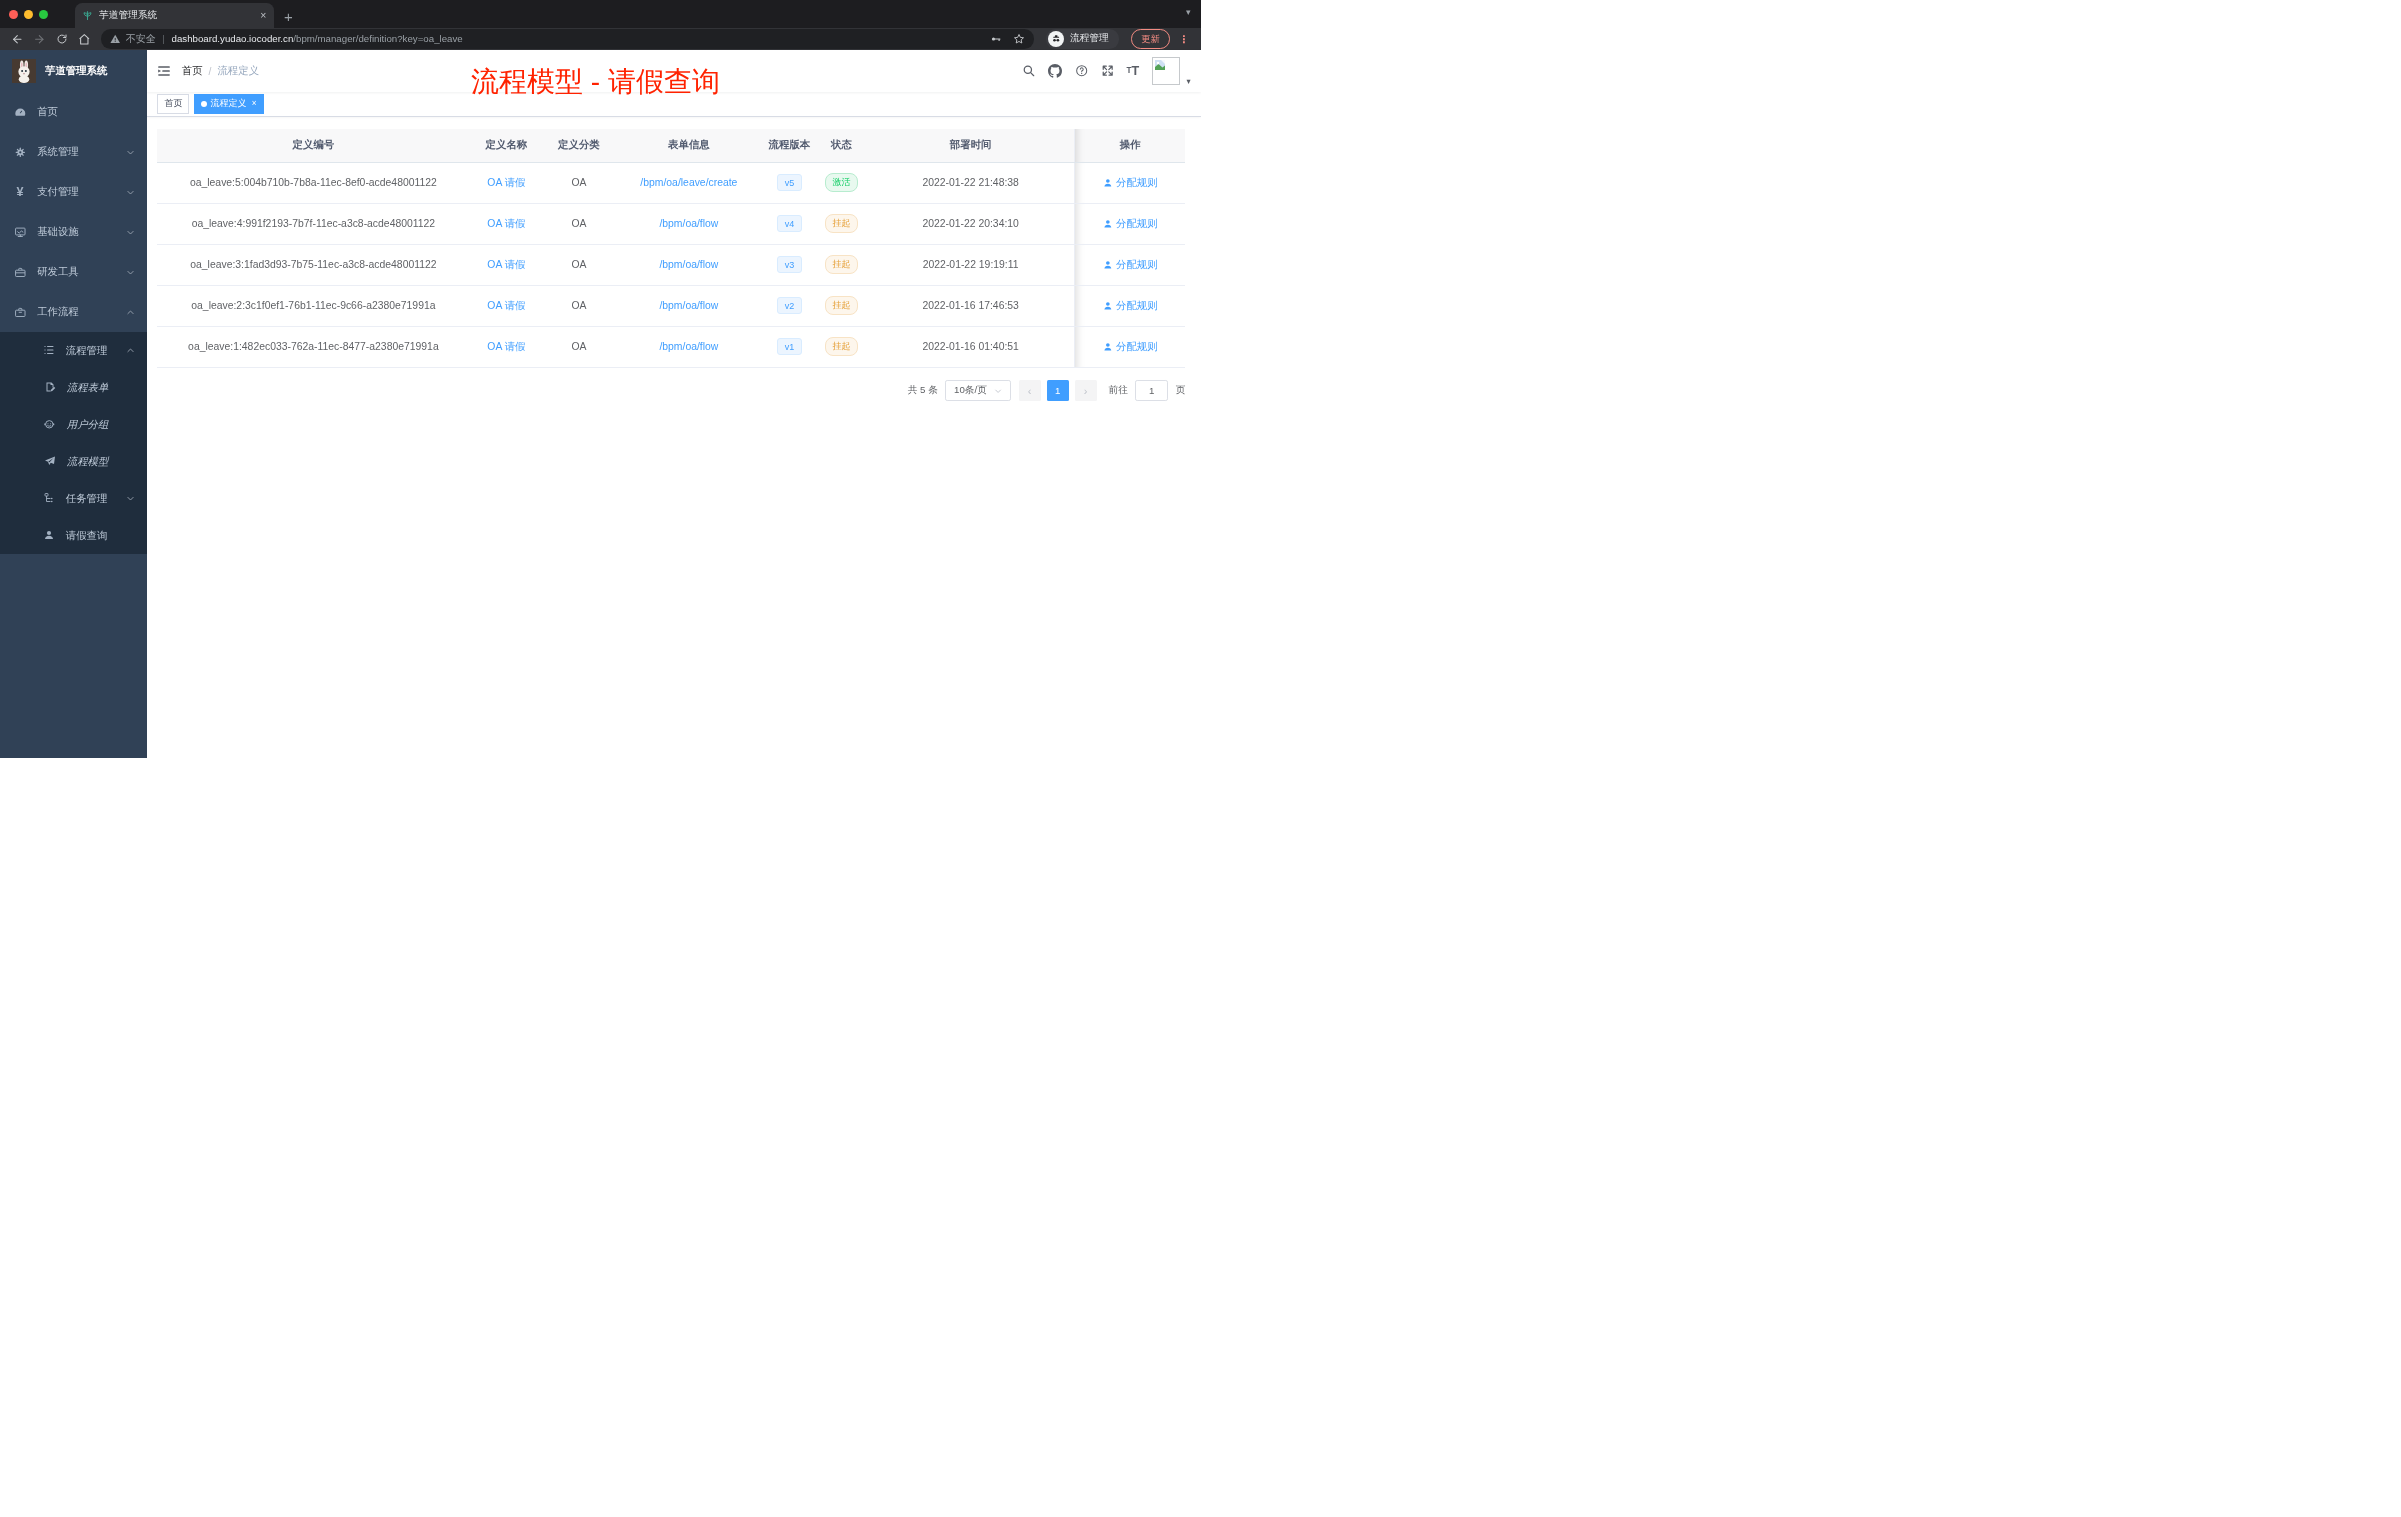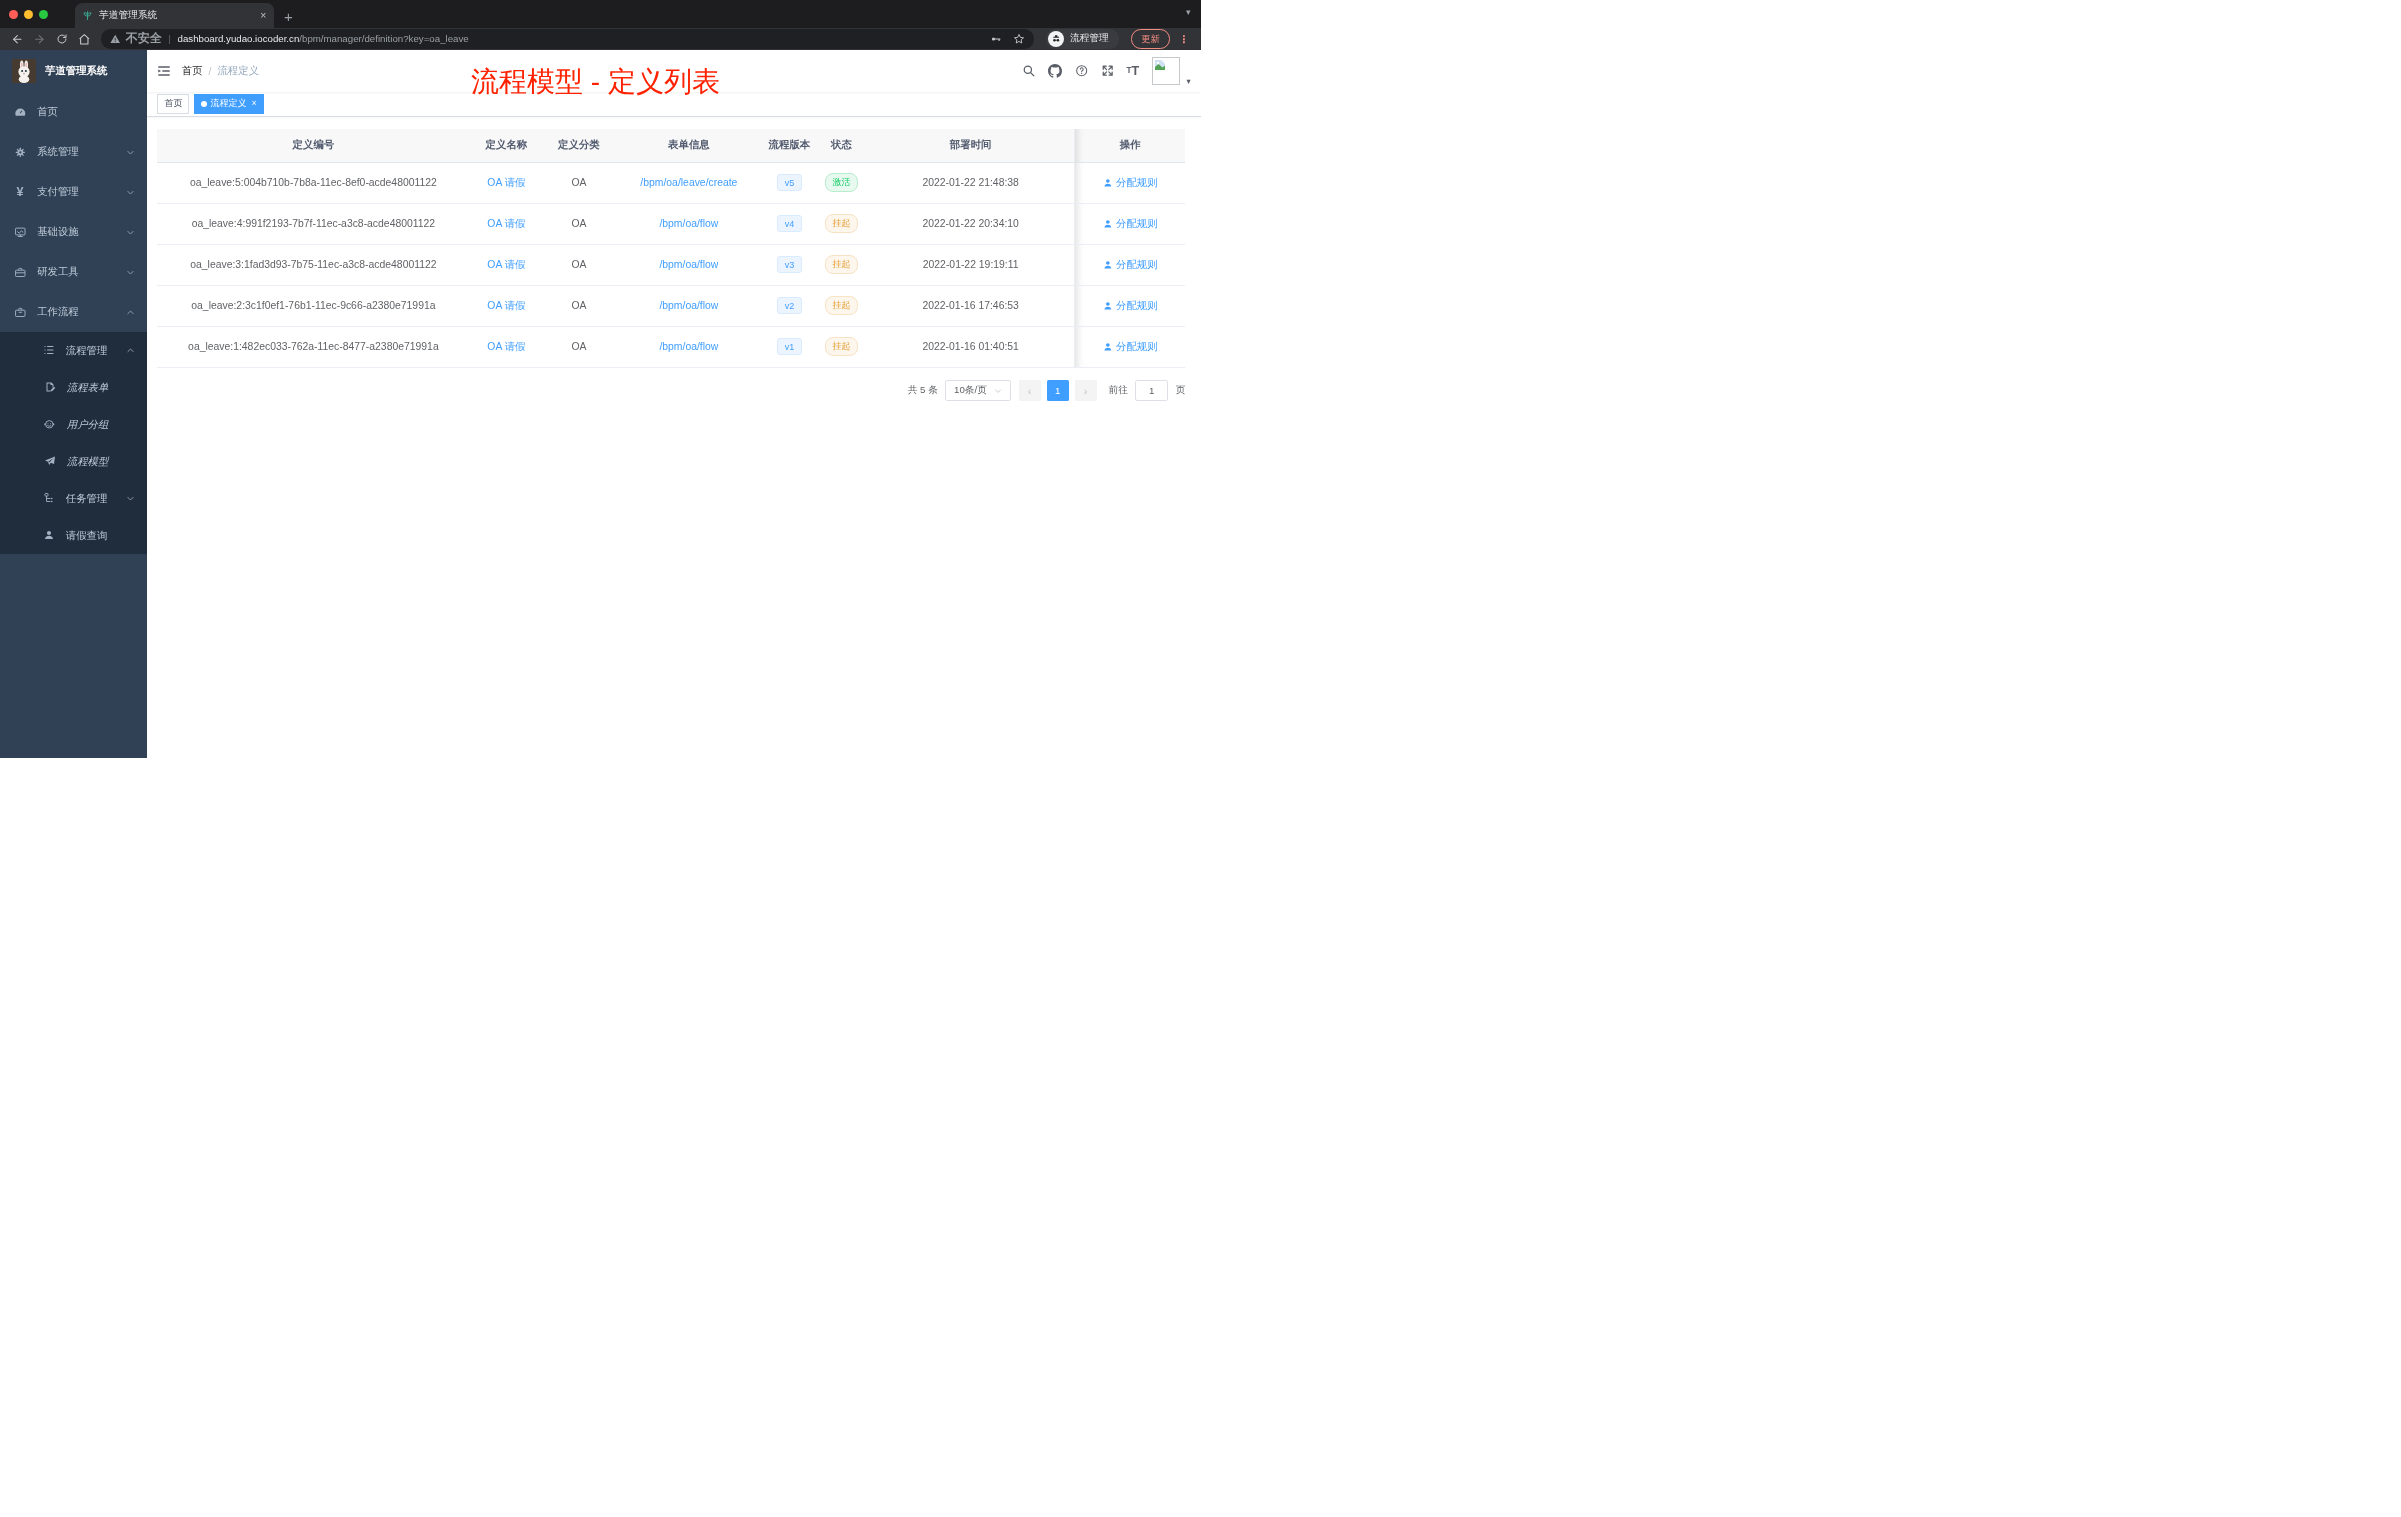--- a/index.html
+++ b/index.html
@@ -16,21 +16,21 @@
   .tab-title{color:#e8eaed;font-size:9.7px;flex:1;white-space:nowrap;overflow:hidden;}
   .tab-close{color:#bdc1c6;font-size:10.4px;cursor:default;}
   .newtab{color:#9aa0a6;font-size:15px;line-height:15px;padding:0 10.4px 4.5px;}
   .strip-caret{position:absolute;right:10.4px;top:7.4px;color:#9aa0a6;font-size:9px;}
 
   .toolbar{height:22px;background:#323337;display:flex;align-items:center;padding:0 7.4px;gap:3px;}
   .nav-ic{width:19.3px;height:18px;display:flex;align-items:center;justify-content:center;color:#c7cacd;}
   .nav-ic.dim{color:#707377;}
   .urlbar{flex:1;height:19.3px;background:#1f2023;border-radius:9.7px;display:flex;align-items:center;padding:0 9px;margin:0 4.5px;gap:5.2px;}
   .warn-ic{color:#9aa0a6;}
-  .sec-label{color:#9aa0a6;font-size:12px;font-weight:bold;}
+  .sec-label{color:#9aa0a6;font-size:10px;}
   .url-div{color:#5f6368;font-size:9.7px;padding:0 1.5px;}
   .url{font-size:9.7px;color:#e8eaed;white-space:nowrap;flex:1;}
   .url .path{color:#9aa0a6;}
   .url-ic{color:#c7cacd;margin-left:6px;}
   .incog{display:flex;align-items:center;gap:6px;background:#3a3b40;border-radius:9.7px;height:19.3px;padding:1.5px 10.4px 1.5px 1.5px;margin:0 4.5px;}
   .incog-circ{width:16.3px;height:16.3px;border-radius:50%;background:#f1f3f4;display:flex;align-items:center;justify-content:center;}
   .incog-label{color:#e8eaed;font-size:9.7px;}
   .update-pill{border:1.1px solid #f28b82;color:#f28b82;font-size:9.3px;border-radius:9.7px;padding:2.2px 9px;margin:0 1.5px 0 4.5px;}
   .dots{color:#f28b82;font-size:10.4px;letter-spacing:0;padding:0 4.5px;font-weight:bold;}
 
@@ -363,21 +363,21 @@
               <circle cx="12" cy="8" r="4.2"></circle>
               <path d="M4 20c0-4 3.6-6.5 8-6.5s8 2.5 8 6.5z"></path>
             </svg>
         </span>
         <span class="mi-t">请假查询</span>
       </div>
     </div>
   </div>
 
   <div class="main">
-    <div class="annotation">流程模型 - 定义列表</div>
+    <div class="annotation">流程模型 - 请假查询</div>
 
     <div class="navbar">
       <span class="hamburger">
         <svg width="14" height="14" viewBox="0 0 24 24" fill="currentColor">
             <rect x="2" y="4" width="20" height="2.6" rx="1"></rect>
             <rect x="9" y="10.7" width="13" height="2.6" rx="1"></rect>
             <rect x="2" y="17.4" width="20" height="2.6" rx="1"></rect>
             <path d="M2 9.5l5 2.5-5 2.5z"></path>
           </svg>
       </span>

